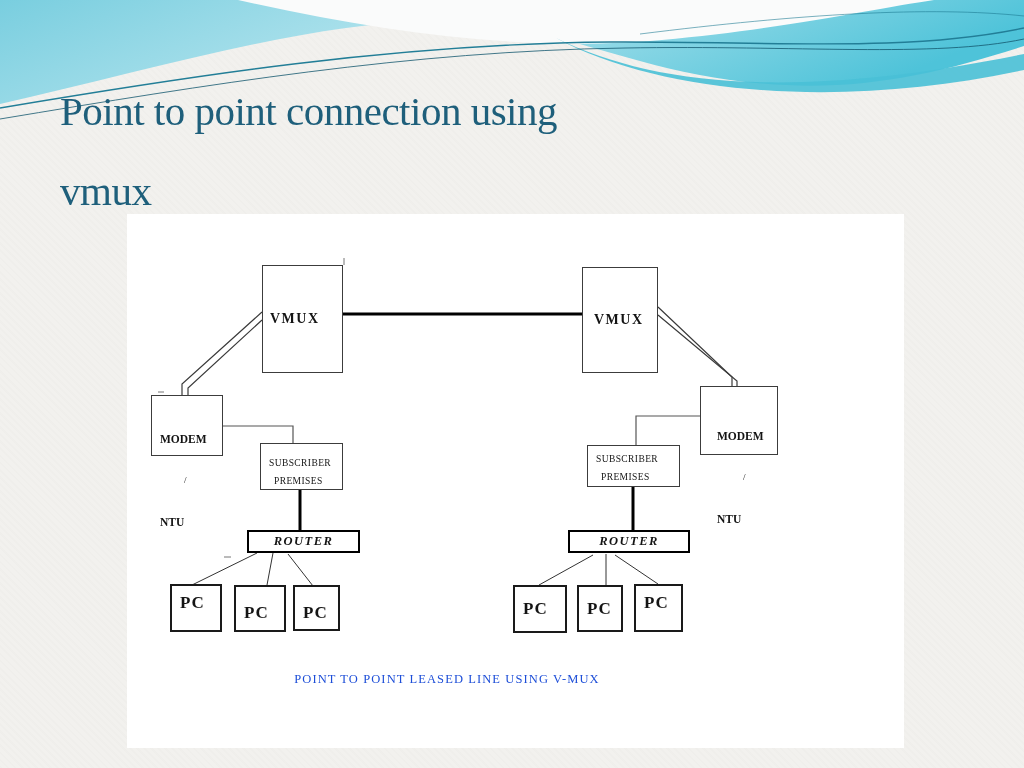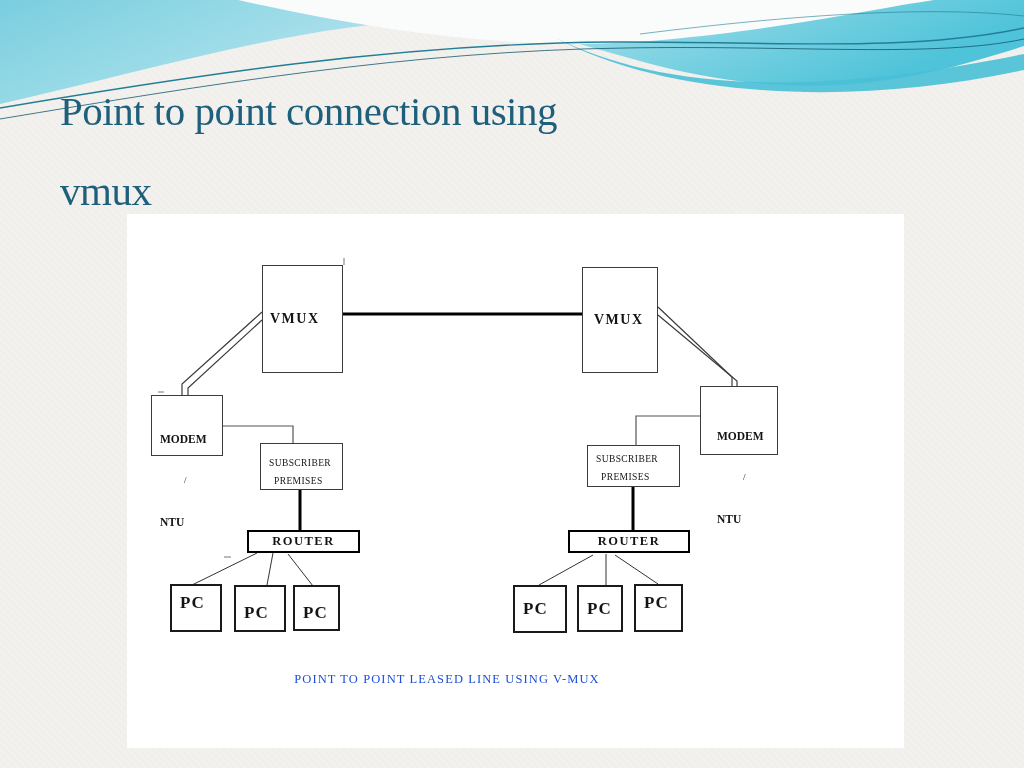--- a/index.html
+++ b/index.html
@@ -45,21 +45,21 @@
   .modem .slash{font-size:9px;font-weight:normal;}
   .modem.left-node{padding:8px 0 0 8px;}
   .modem.left-node .slash{padding-left:24px;}
   .modem.right-node{padding:14px 0 0 16px;}
   .modem.right-node .slash{padding-left:26px;}
   .subscriber{font-weight:normal;font-size:9.5px;letter-spacing:0.4px;line-height:1.9;padding:10px 0 0 8px;}
   .subscriber span{display:block;}
   .subscriber .l2{padding-left:5px;}
   .router{
     border:2px solid #000;display:flex;align-items:center;justify-content:center;
-    font-weight:bold;font-size:12.5px;letter-spacing:1.5px;
+    font-weight:bold;font-size:12.5px;letter-spacing:1.5px;font-style:italic;
   }
   .pc{border:2px solid #1A1A1A;font-weight:bold;font-size:17px;letter-spacing:1px;padding:12px 0 0 8px;}
   .pc.hi{padding-top:7px;}
   .pc.lo{padding-top:16px;}
   .caption{
     position:absolute;left:110px;top:458px;width:420px;text-align:center;
     font-family:"Liberation Serif", serif;font-size:12.5px;letter-spacing:1.1px;
     color:#1d4ed8;
   }
 </style>

